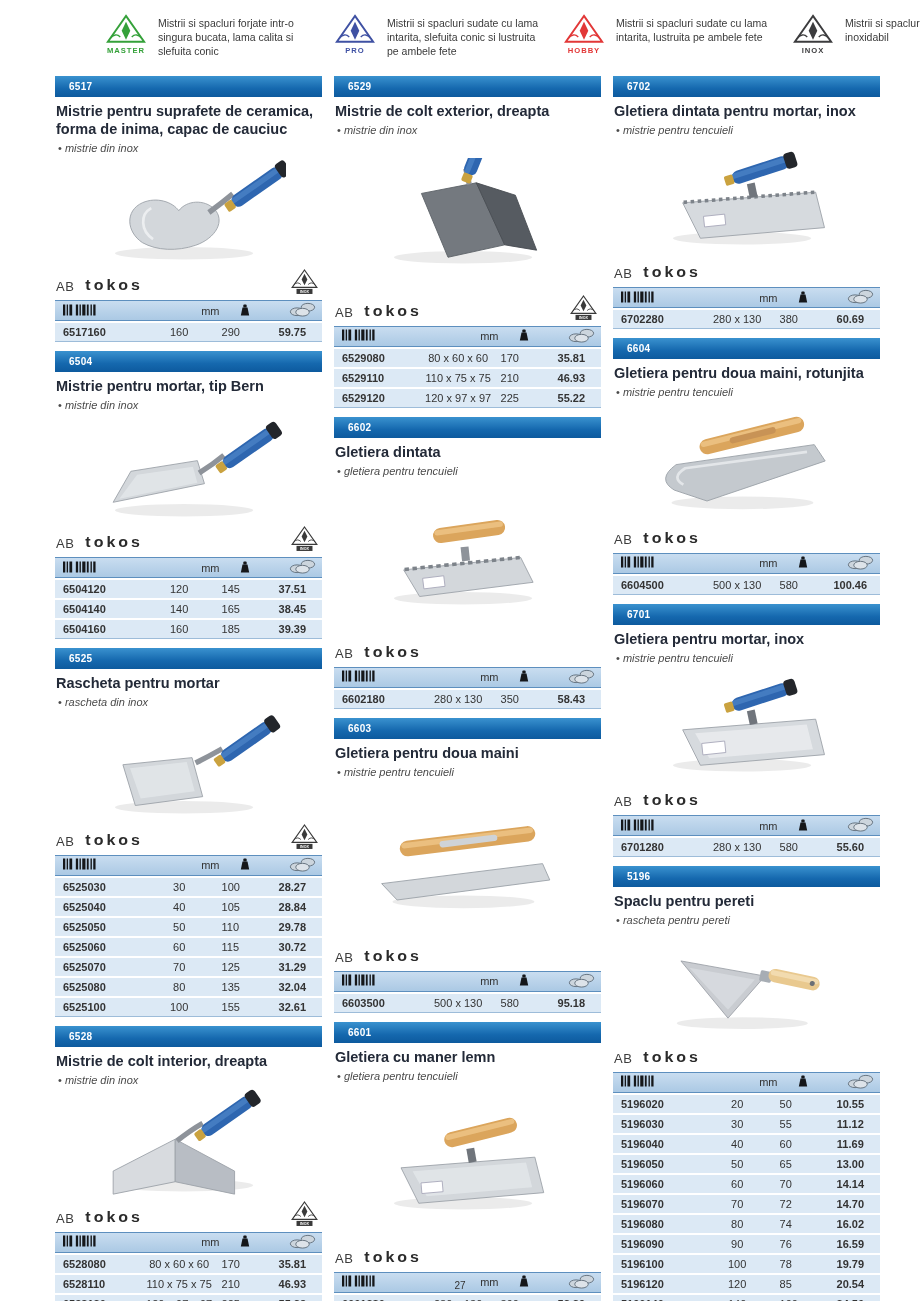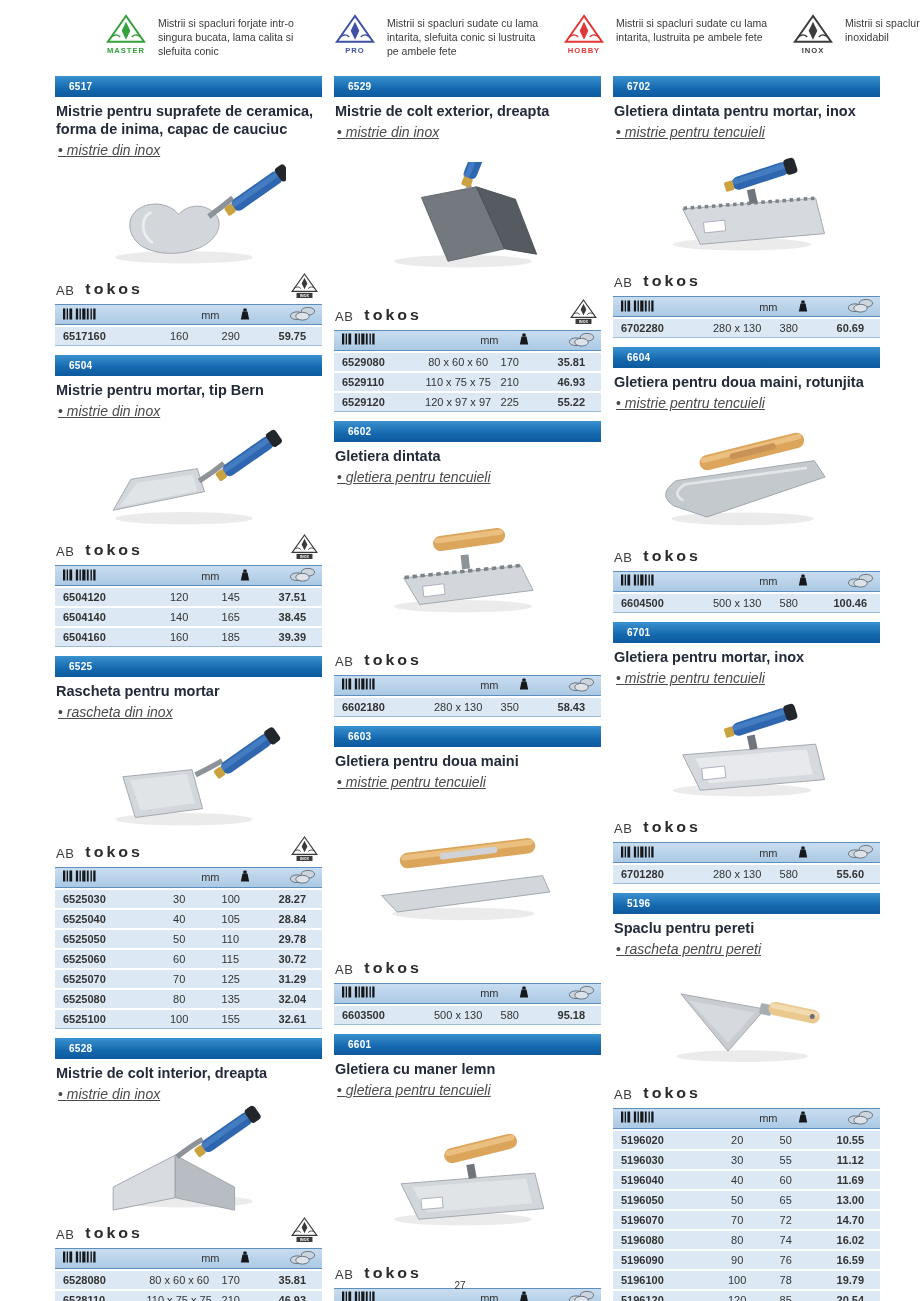--- a/index.html
+++ b/index.html
@@ -13,21 +13,21 @@
 
   
   .grid{display:grid;grid-template-columns:repeat(3,1fr);column-gap:12px;margin:16px 40px 0 55px;height:1180px;}
   .col{display:flex;flex-direction:column;gap:7px;min-width:0;}
 
   
   .card{display:flex;flex-direction:column;flex:1 1 auto;min-width:0;}
   .card-header{height:21px;background:linear-gradient(180deg,#3a92cf 0%,#1568ae 60%,#0d5a9e 100%);
     color:#fff;font-weight:bold;font-size:10px;line-height:21px;padding-left:14px;letter-spacing:.3px;}
   .card-title{font-size:14.5px;font-weight:bold;color:#232a38;line-height:1.24;margin:6px 2px 0 1px;}
-  .card-bullet{font-size:14px;font-style:italic;color:#4a4a4a;margin:3px 2px 0 3px;text-decoration:underline;}
+  .card-bullet{font-size:11px;font-style:italic;color:#4a4a4a;margin:3px 2px 0 3px;}
   .card-bullet::before{content:"\2022\00a0";font-style:normal;color:#4a4a4a;}
   .photo{flex:1 1 auto;min-height:46px;display:flex;align-items:center;justify-content:center;overflow:hidden;}
   .photo svg{max-height:100%;}
 
   .brandline{display:flex;align-items:flex-end;justify-content:space-between;height:26px;padding:0 3px 1px 1px;}
   .brand{display:flex;align-items:baseline;gap:11px;}
   .brand-prefix{font-size:13px;color:#3c3c3c;letter-spacing:.5px;}
   .brand-name{display:inline-block;font-size:16px;font-weight:600;color:#2b2b2b;letter-spacing:3px;transform:scaleY(.88);text-transform:lowercase;}
   .inoxbadge{line-height:0;}
 
@@ -1088,20 +1088,26 @@
               <td class="wt">60</td>
               <td class="price">11.69</td>
             </tr>
             <tr>
               <td class="code">5196050</td>
               <td class="dim">50</td>
               <td class="wt">65</td>
               <td class="price">13.00</td>
             </tr>
             <tr>
+              <td class="code">5196060</td>
+              <td class="dim">60</td>
+              <td class="wt">70</td>
+              <td class="price">14.14</td>
+            </tr>
+            <tr>
               <td class="code">5196070</td>
               <td class="dim">70</td>
               <td class="wt">72</td>
               <td class="price">14.70</td>
             </tr>
             <tr>
               <td class="code">5196080</td>
               <td class="dim">80</td>
               <td class="wt">74</td>
               <td class="price">16.02</td>

